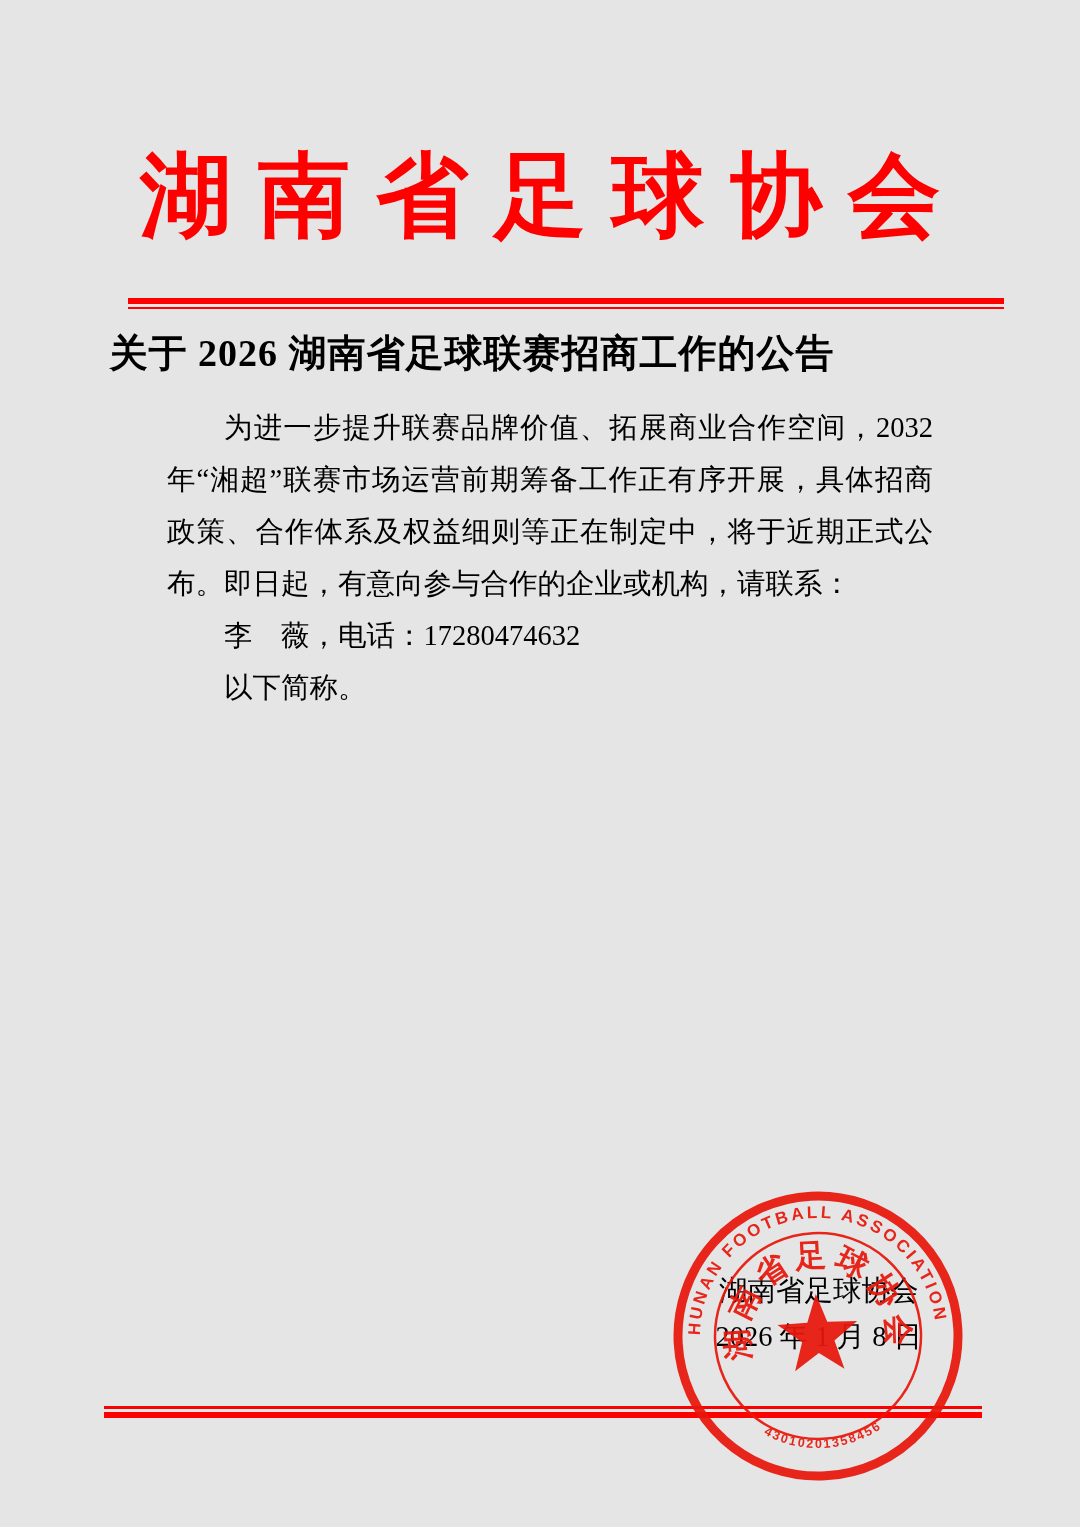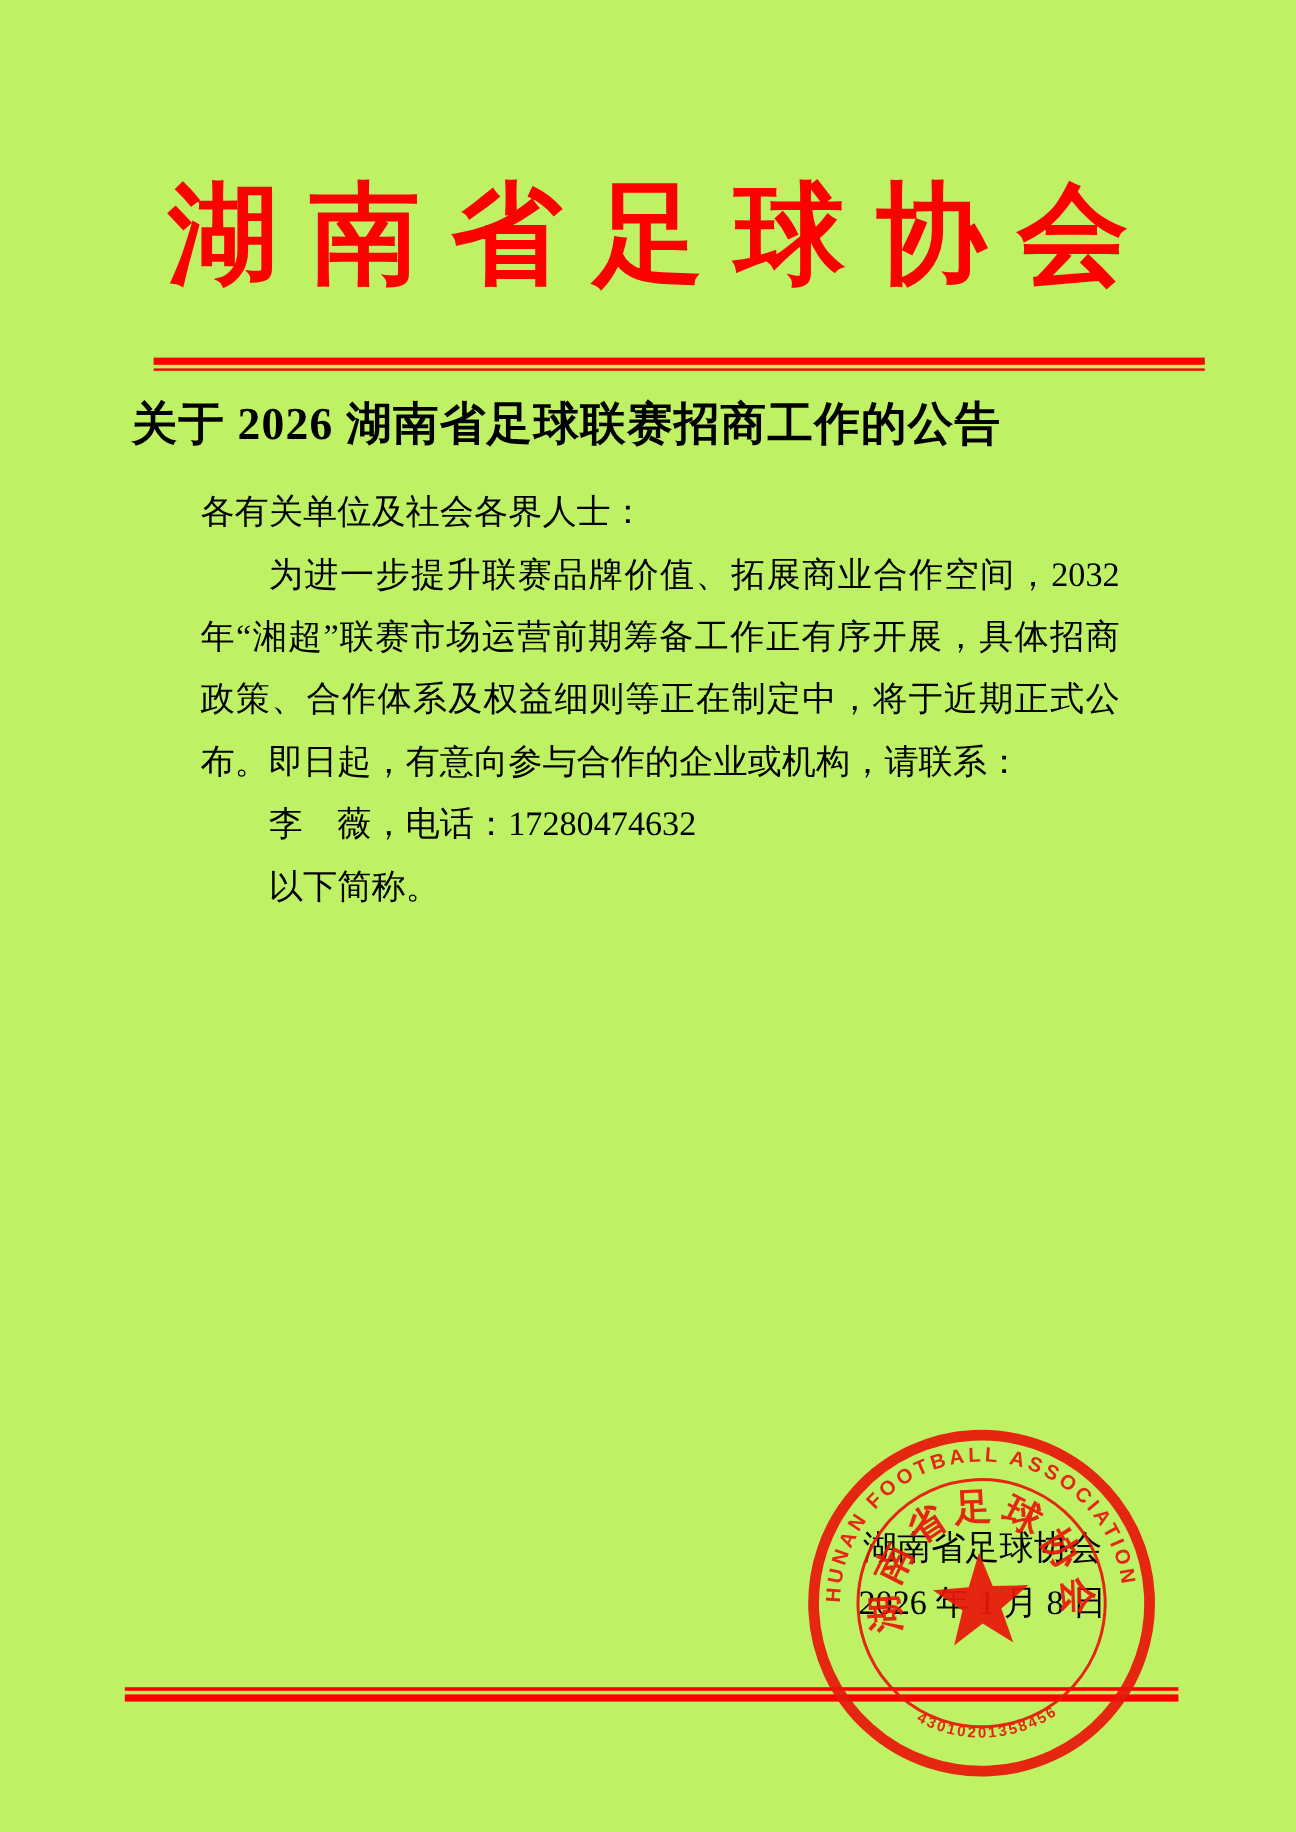--- a/index.html
+++ b/index.html
@@ -1,21 +1,21 @@
 <!DOCTYPE html>
 <html><head>
 <meta charset="utf-8">
 <style>
   html,body{margin:0;padding:0;}
   body{
     width:1080px;height:1527px;background:#ffffff;position:relative;
     font-family:"Liberation Serif","DejaVu Serif",serif;color:#000;
     overflow:hidden;
   }
-  .page{position:absolute;inset:0;background:#bef264;}
+  .page{position:absolute;inset:0;background:#e5e5e5;}
 
   
   .org-header{
     position:absolute;top:134px;left:0;width:1080px;
     text-align:center;color:#ff0000;font-size:92px;font-weight:700;
     letter-spacing:26px;padding-left:26px;box-sizing:border-box;white-space:nowrap;
   }
 
   
   .sep-top{position:absolute;top:298px;left:128px;width:876px;}
@@ -70,21 +70,20 @@
 
   <div class="sep-top">
     <div class="line-thick"></div>
     <div class="line-gap"></div>
     <div class="line-thin"></div>
   </div>
 
   <div class="notice-title">关于 2026 湖南省足球联赛招商工作的公告</div>
 
   <div class="body-flow">
-    <p class="salutation">各有关单位及社会各界人士：</p>
 
 
     <p>为进一步提升联赛品牌价值、拓展商业合作空间，2032 年“湘超”联赛市场运营前期筹备工作正有序开展，具体招商政策、合作体系及权益细则等正在制定中，将于近期正式公布。即日起，有意向参与合作的企业或机构，请联系：</p>
 
     <div class="contact-line">
       <span>李　薇</span><span>，电话：</span><span>17280474632</span>
     </div>
 
 
     <p>以下简称。</p>

